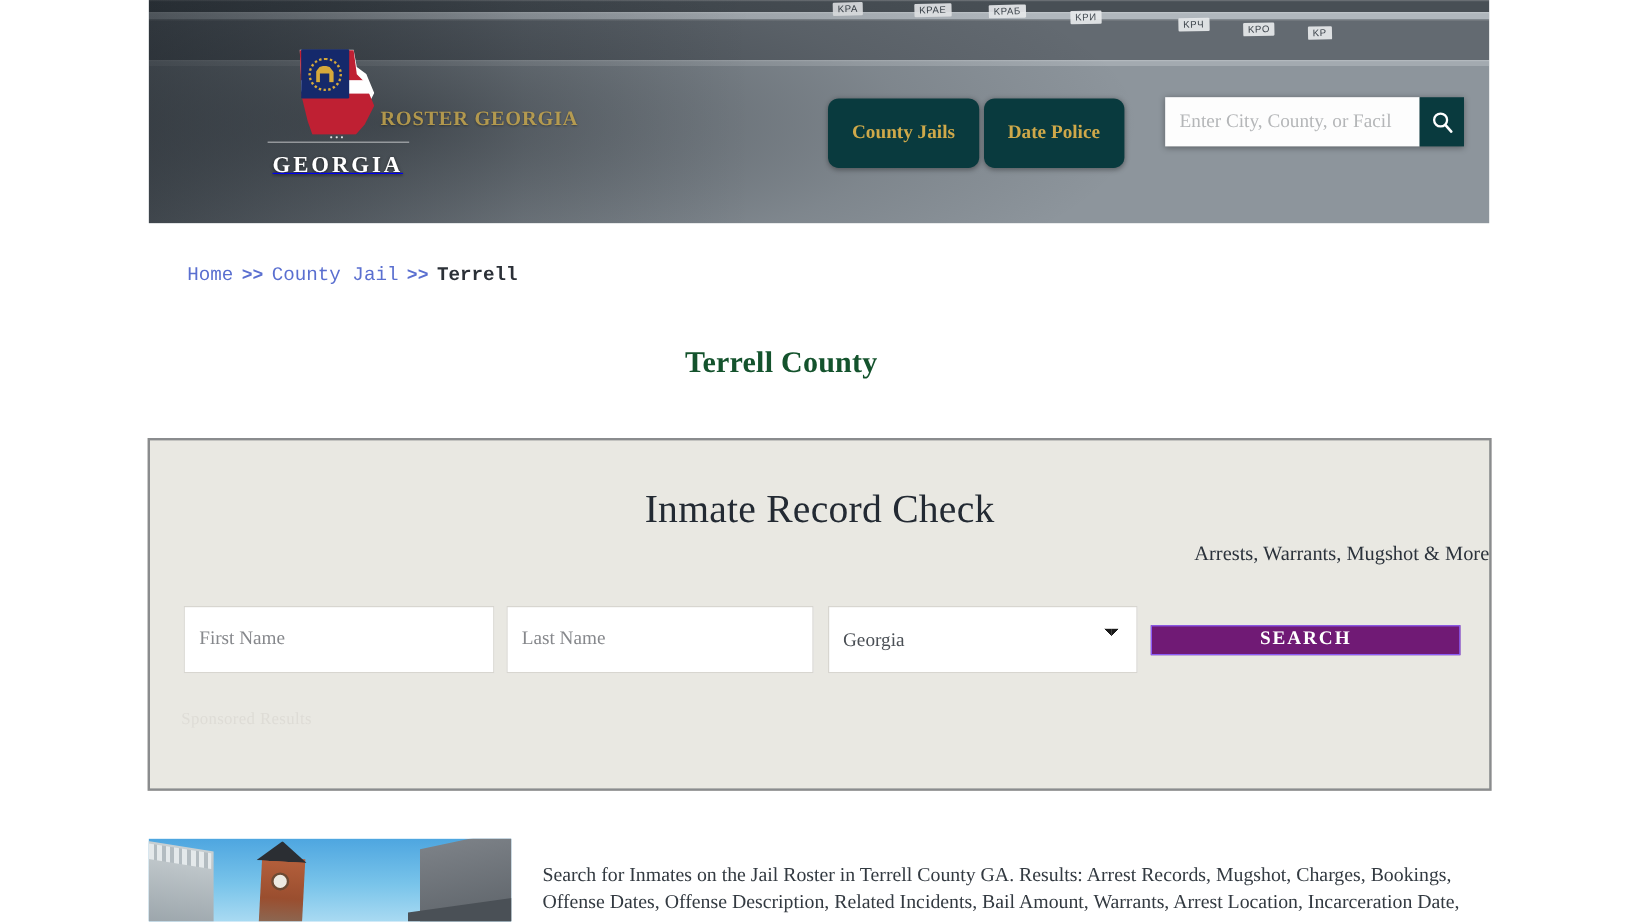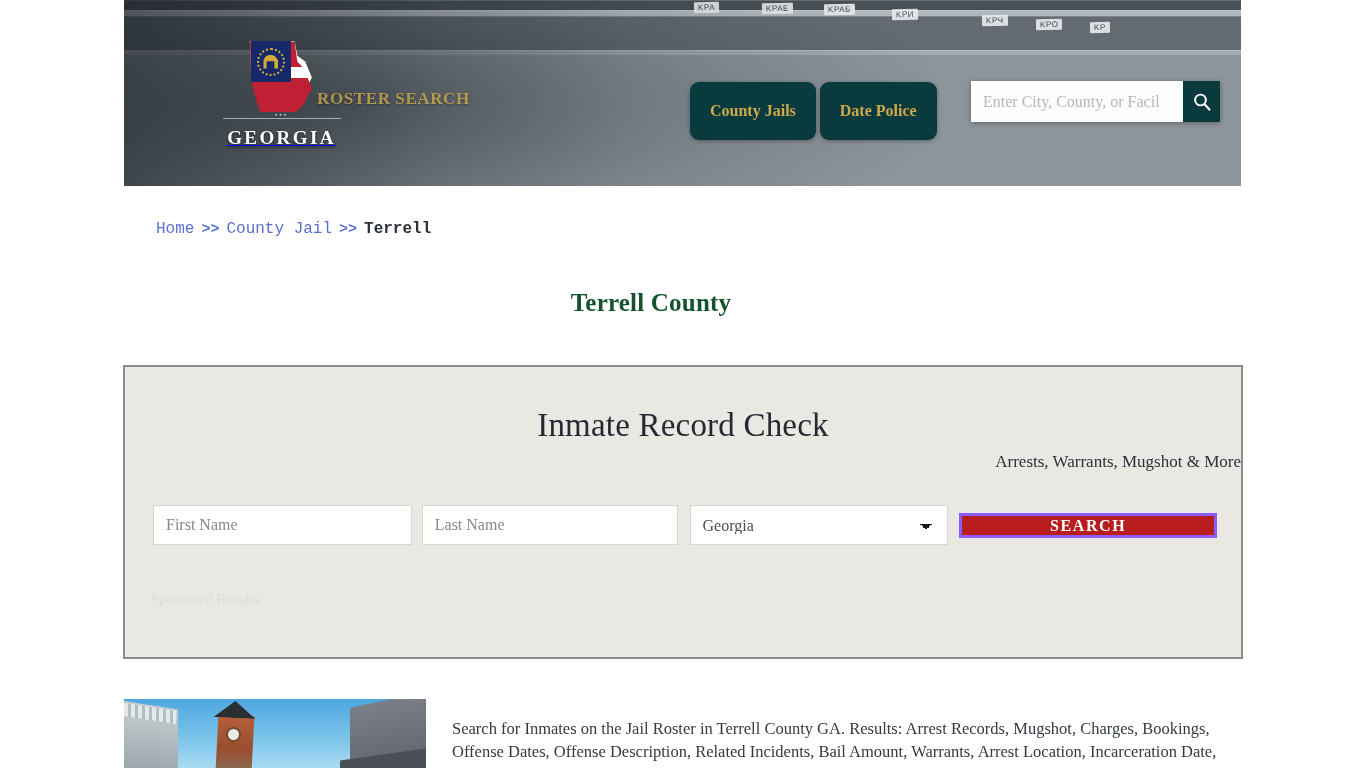--- a/index.html
+++ b/index.html
@@ -325,21 +325,21 @@
   }
   .form-row {
     position: absolute;
     left: 28px;
     top: 138px;
     width: 1064px;
     display: flex;
     align-items: center;
   }
   .fld {
-    height: 40px;
+    height: 56px;
     background: #ffffff;
     border: 1px solid #d8d6d0;
     box-sizing: border-box;
     font-family: "Liberation Serif", serif;
     font-size: 16px;
     color: #4a4f55;
     padding: 0 12px;
     outline: none;
   }
   .fld::placeholder { color: #86888c; }
@@ -357,22 +357,22 @@
       calc(100% - 21px) 18px,
       calc(100% - 15px) 18px;
     background-size: 6px 6px, 6px 6px;
     background-repeat: no-repeat;
     cursor: pointer;
   }
   .search-btn {
     width: 258px;
     height: 25px;
     margin-left: 11px;
-    background: #b91c1c;
-    border: 3px solid #8b5cf6;
+    background: #701a75;
+    border: 1px solid #8b5cf6;
     color: #ffffff;
     font-family: "Liberation Serif", serif;
     font-size: 16px;
     font-weight: bold;
     letter-spacing: 1.6px;
     cursor: pointer;
     box-sizing: border-box;
   }
   .sponsored {
     position: absolute;
@@ -495,21 +495,21 @@
           <div class="ga-ring"></div>
           <div class="ga-arch"></div>
         </div>
       </div>
       <div class="logo-rule"></div>
       <div class="logo-text">
         <div>GEORGIA</div>
       </div>
     </a>
 
-    <div class="roster-search-title">ROSTER SEARCH</div>
+    <div class="roster-search-title">ROSTER GEORGIA</div>
 
     <nav class="nav">
       <a class="nav-btn" href="#">County Jails</a>
       <a class="nav-btn" href="#">Date Police</a>
     </nav>
 
     <form class="header-search">
       <input class="header-search-input" type="text" placeholder="Enter City, County, or Facil" style="">
       <button class="header-search-btn" type="submit">
         <svg width="20" height="20" viewBox="0 0 20 20">

